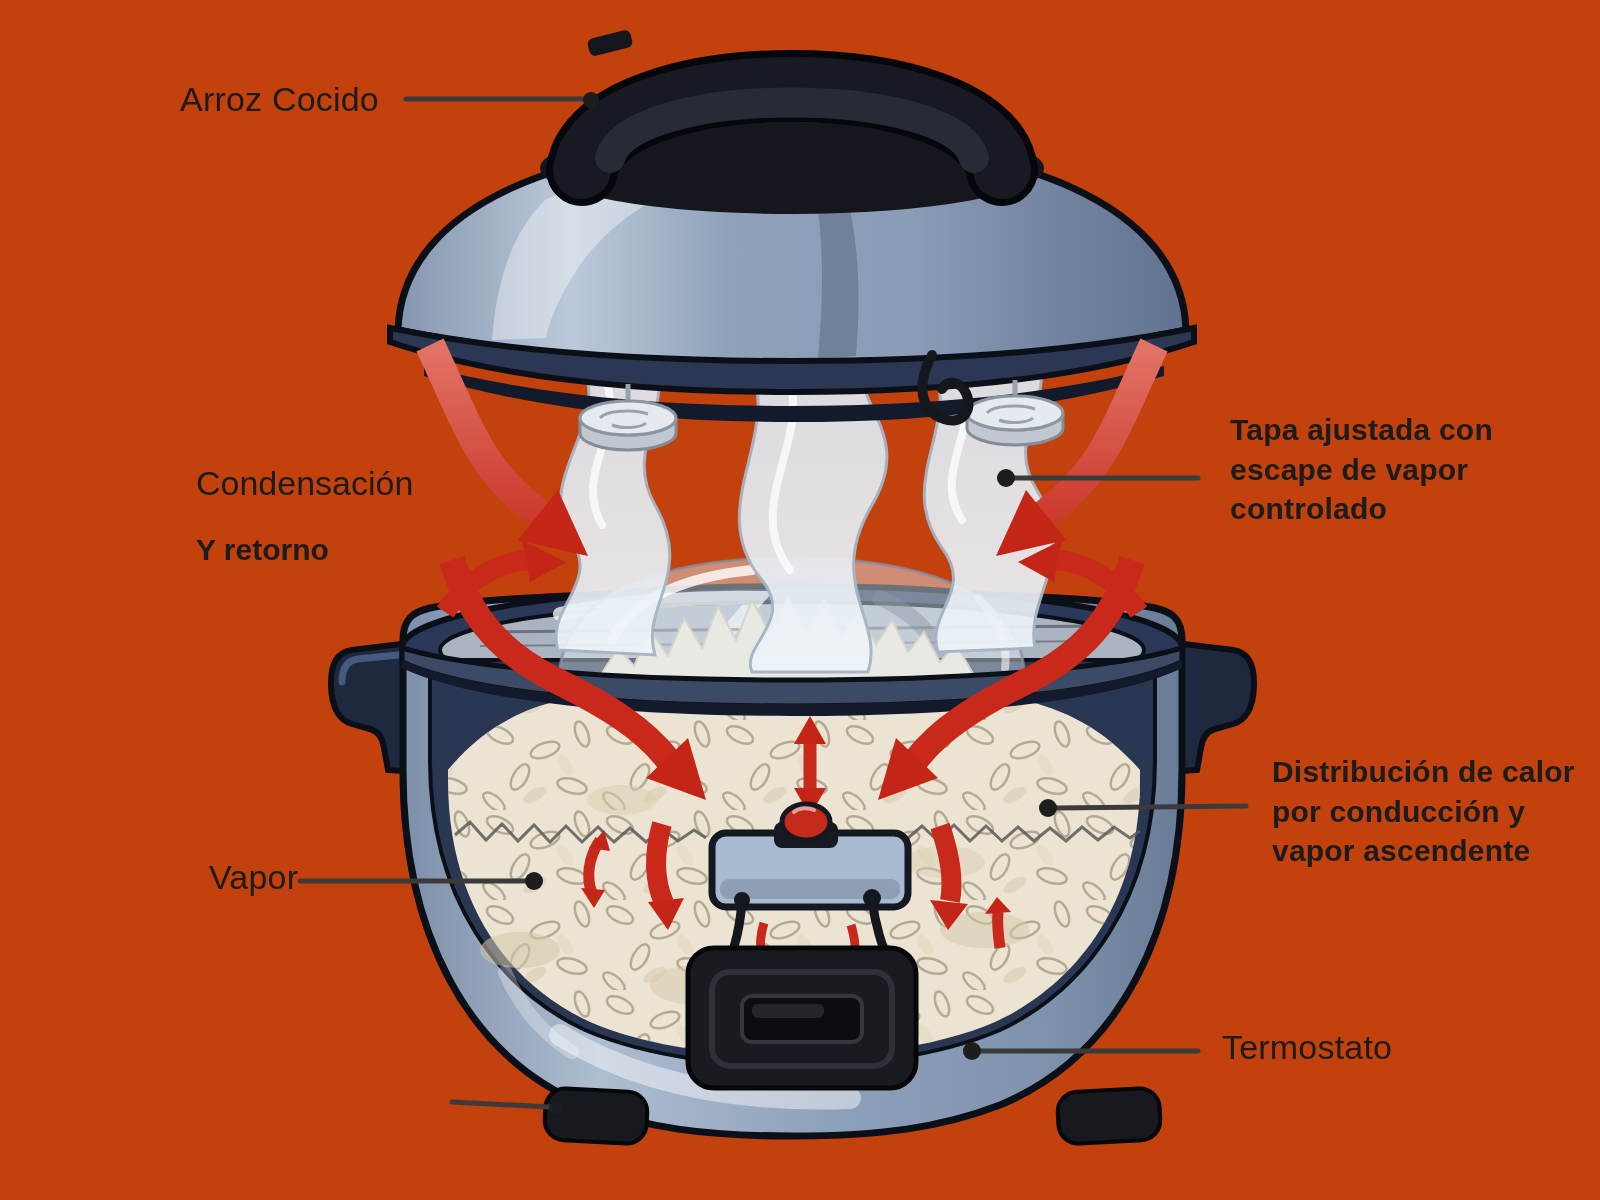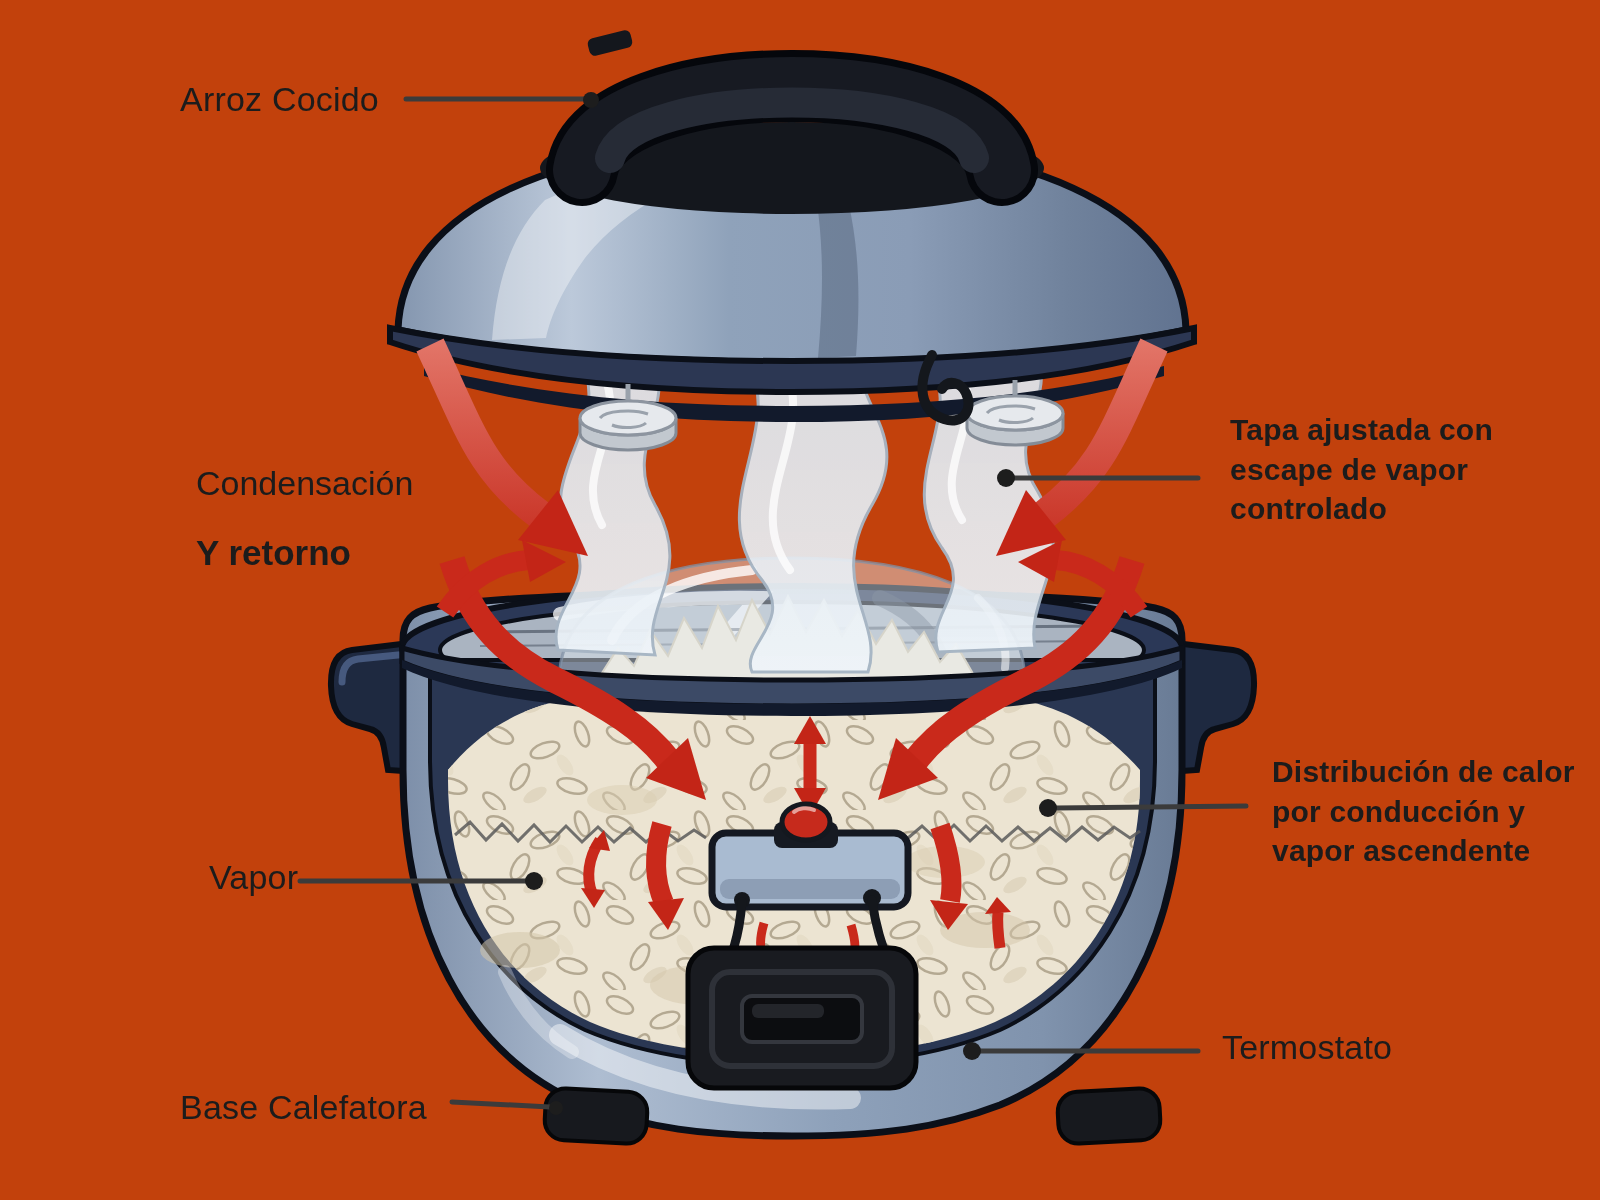--- a/index.html
+++ b/index.html
@@ -7,21 +7,21 @@
     position:relative;width:1600px;height:1200px;background:#c2410c;overflow:hidden;
     font-family:"Liberation Sans", sans-serif;color:#1c1c1c;
   }
   #art{position:absolute;left:0;top:0;width:1600px;height:1200px;}
   .lbl{position:absolute;color:#1c1c1c;white-space:pre-line;}
   .lbl-plain{font-size:34px;font-weight:500;letter-spacing:.2px;}
   .lbl-bold{font-size:30px;font-weight:700;line-height:1.32;letter-spacing:.2px;}
   #lbl-arroz{left:180px;top:80px;}
   #lbl-cond{left:196px;top:446px;width:246px;text-align:left;}
   #lbl-cond .l1{font-size:34px;font-weight:500;}
-  #lbl-cond .l2{font-size:35px;font-weight:700;margin-top:12px;}
+  #lbl-cond .l2{font-size:30px;font-weight:700;margin-top:12px;}
   #lbl-tapa{left:1230px;top:410px;width:330px;}
   #lbl-distr{left:1272px;top:752px;width:340px;}
   #lbl-vapor{left:182px;top:858px;margin-left:27px;}
   #lbl-termo{left:1222px;top:1028px;}
   #lbl-base{left:180px;top:1088px;}
 </style>
 </head>
 <body>
 
 <div id="stage">
@@ -261,15 +261,14 @@
 controlado</div>
 
   <div class="lbl lbl-bold" id="lbl-distr">Distribución de calor
 por conducción y
 vapor ascendente</div>
 
   <div class="lbl lbl-plain" id="lbl-vapor">Vapor</div>
 
   <div class="lbl lbl-plain" id="lbl-termo">Termostato</div>
 
-  <div class="lbl lbl-plain" id="lbl-base">Base Calefatora</div>
 
 </div>
 
 </body></html>

